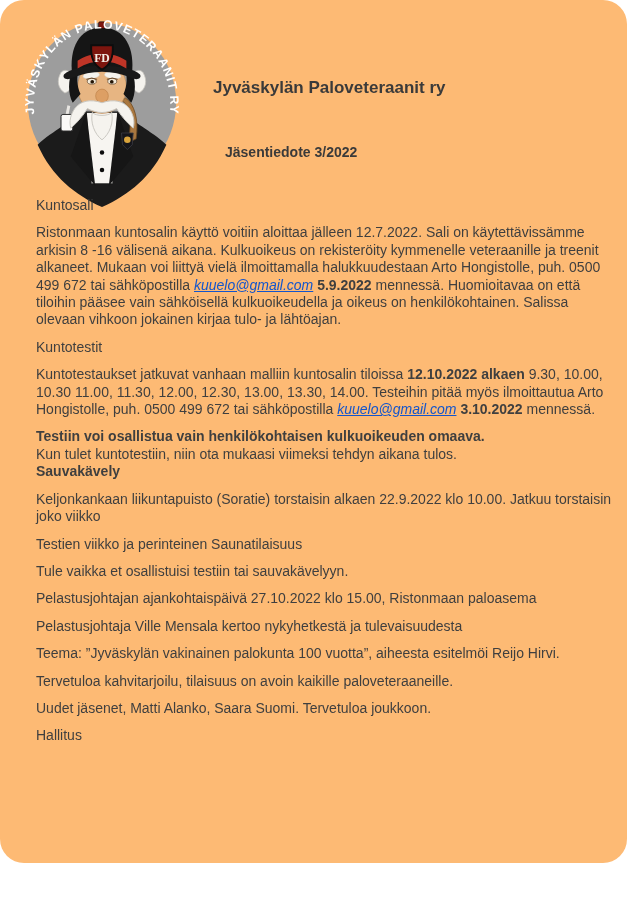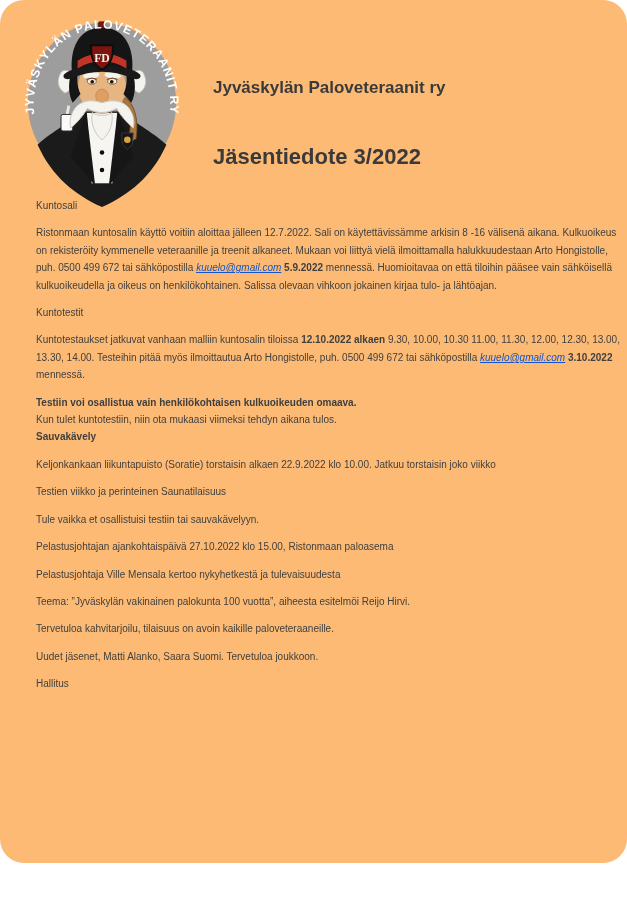--- a/index.html
+++ b/index.html
@@ -24,27 +24,27 @@
   .f-skin{fill:var(--c-skin)} .f-hair{fill:var(--c-hair)}
   .f-coat{fill:var(--c-coat)} .f-shirt{fill:var(--c-shirt)}
   .f-strap{fill:var(--c-strap)}
   
   .hdr{position:absolute; left:213px; top:0; width:400px;}
   .hdr h1{
     margin:0; position:absolute; top:78px; left:0;
     font-size:17px; font-weight:bold; color:#3a3a3a; white-space:nowrap;
   }
   .hdr h2{
-    margin:0; position:absolute; top:144px; left:0;
-    font-size:22px; font-weight:bold; color:#3a3a3a; white-space:nowrap;
+    margin:0; position:absolute; top:144px; left:12px;
+    font-size:14px; font-weight:bold; color:#3a3a3a; white-space:nowrap;
   }
   
   .doc{
     position:absolute; left:36px; top:197px; width:585px;
-    font-size:10px; line-height:17.4px;
+    font-size:14px; line-height:17.4px;
   }
   .para{margin:0 0 10px 0;}
   .para.tight{margin-top:-10px;}
   .para .b{font-weight:bold;}
   .email-link{
     color:var(--link,#1355cc); text-decoration:underline; cursor:pointer;font-style:italic;
   }
 </style>
 </head>
 <body>

